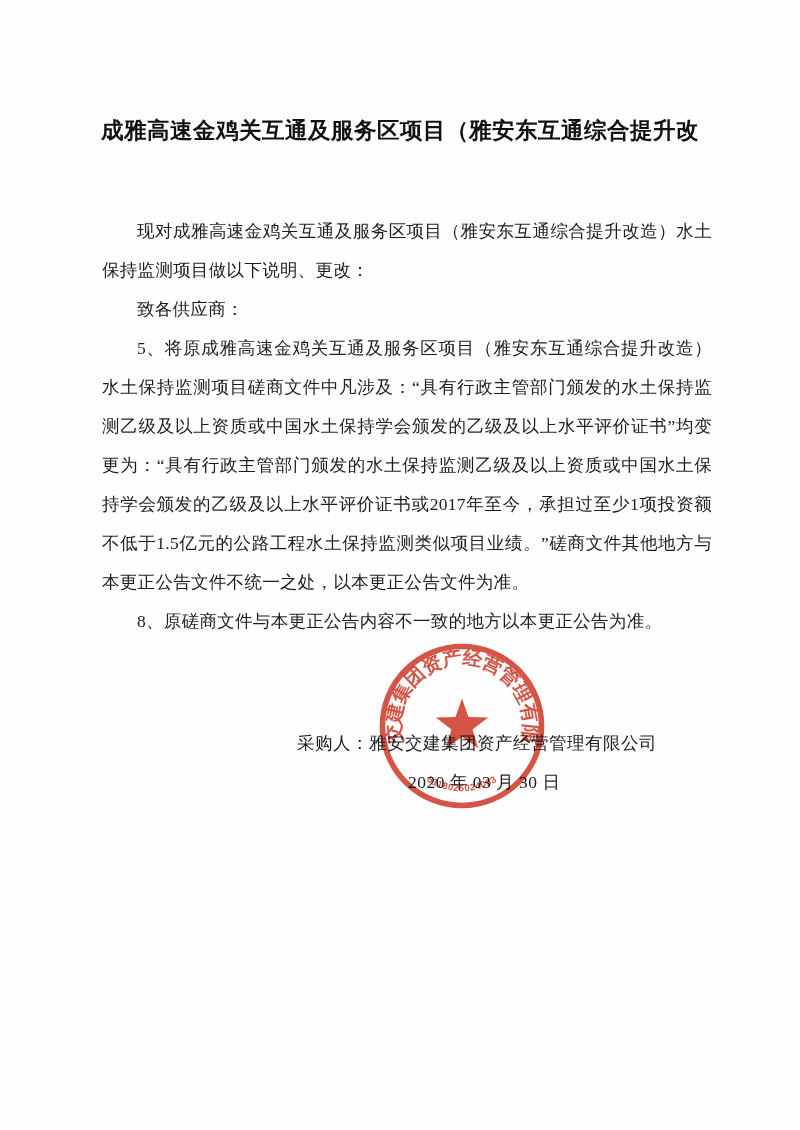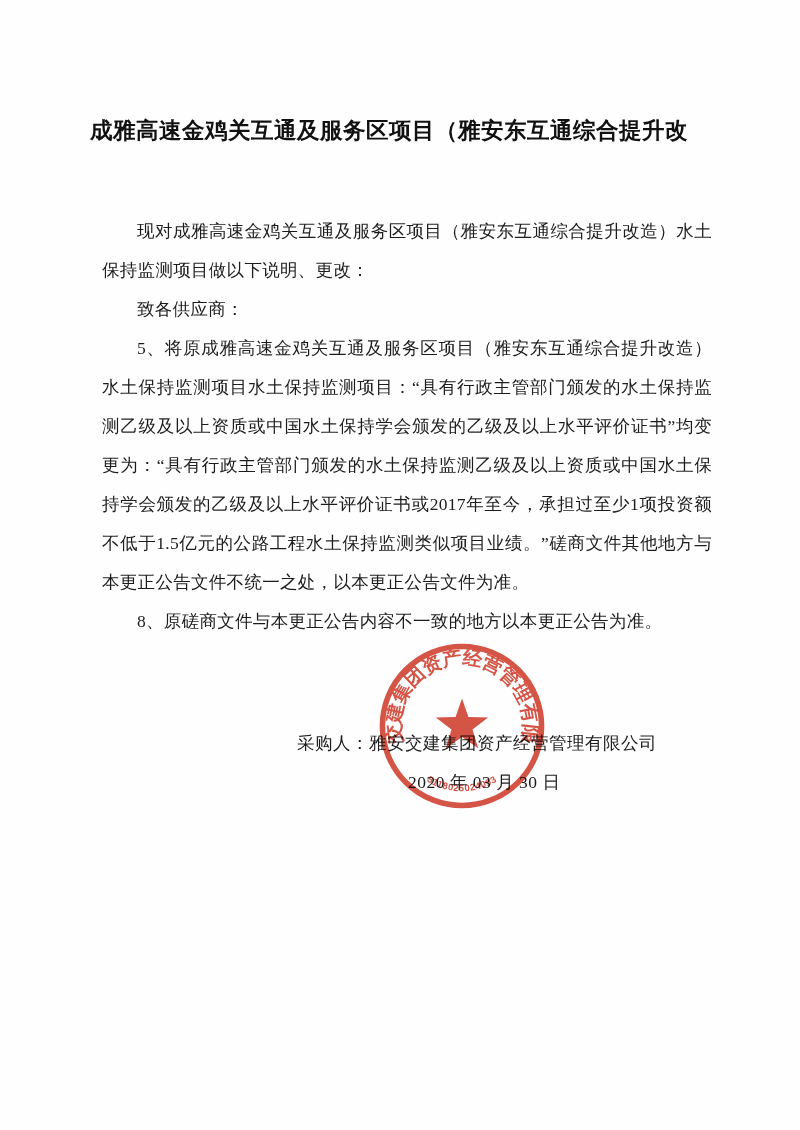--- a/index.html
+++ b/index.html
@@ -11,20 +11,21 @@
     overflow: hidden;
     font-family: "Liberation Serif", "DejaVu Serif", serif;
     color: #1c1c1c;
   }
   .doc-title {
     position: absolute;
     top: 106px;
     left: 90px;
     width: 620px;
     margin: 0;
+    text-align: center;
     font-family: "Liberation Sans", "DejaVu Sans", sans-serif;
     font-weight: 700;
     font-size: 22.5px;
     line-height: 50px;
     color: #111111;
     letter-spacing: 0.5px;
   }
   .title-line { display: block; }
   .body-text {
     position: absolute;
@@ -81,21 +82,21 @@
 
   <h1 class="doc-title">
     <span class="title-line">成雅高速金鸡关互通及服务区项目（雅安东互通综合提升改</span>
   </h1>
 
   <div class="body-text">
     <p class="para"><span>现对成雅高速金鸡关互通及服务区项目（雅安东互通综合提升改造）水土保持监测项目做以下说明、更改：</span></p>
 
     <p class="para"><span>致各供应商：</span></p>
 
-    <p class="para"><span>5、将原</span><span class="u">成雅高速金鸡关互通及服务区项目（雅安东互通综合提升改造）水土保持监测项目</span><span>水土保持监测项目：</span><span class="u">“具有行政主管部门颁发的水土保持监测乙级及以上资质或中国水土保持学会颁发的乙级及以上水平评价证书”</span><span>均变更为：</span><span class="u">“具有行政主管部门颁发的水土保持监测乙级及以上资质或中国水土保持学会颁发的乙级及以上水平评价证书或2017年至今，承担过至少1项投资额不低于1.5亿元的公路工程水土保持监测类似项目业绩。”</span><span>磋商文件其他地方与本更正公告文件不统一之处，以本更正公告文件为准。</span></p>
+    <p class="para"><span>5、将原</span><span class="u">成雅高速金鸡关互通及服务区项目（雅安东互通综合提升改造）水土保持监测项目</span><span>磋商文件中凡涉及：</span><span class="u">“具有行政主管部门颁发的水土保持监测乙级及以上资质或中国水土保持学会颁发的乙级及以上水平评价证书”</span><span>均变更为：</span><span class="u">“具有行政主管部门颁发的水土保持监测乙级及以上资质或中国水土保持学会颁发的乙级及以上水平评价证书或2017年至今，承担过至少1项投资额不低于1.5亿元的公路工程水土保持监测类似项目业绩。”</span><span>磋商文件其他地方与本更正公告文件不统一之处，以本更正公告文件为准。</span></p>
 
     <p class="para"><span>8、原磋商文件与本更正公告内容不一致的地方以本更正公告为准。</span></p>
 
   </div>
 
   <div class="sig-line sig-purchaser">采购人：雅安交建集团资产经营管理有限公司</div>
 
   <div class="sig-line sig-date">2020 年 03 月 30 日</div>
 
   <svg class="seal" viewBox="0 0 200 200" xmlns="http://www.w3.org/2000/svg" aria-hidden="true">

